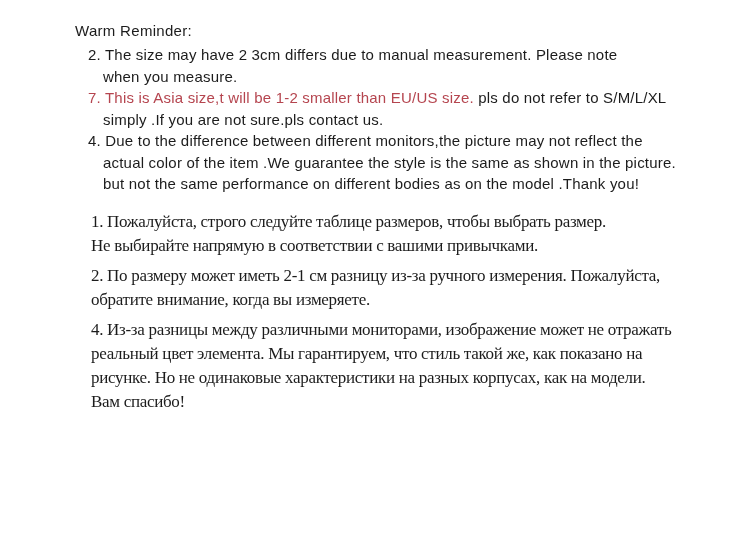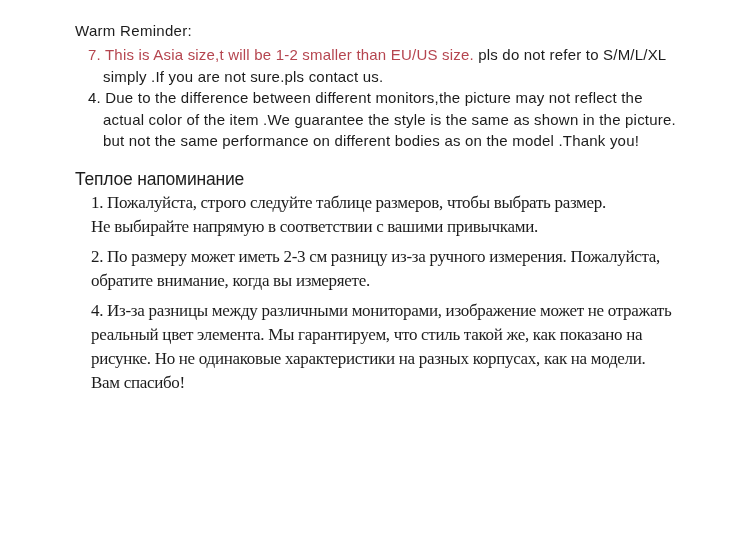--- a/index.html
+++ b/index.html
@@ -50,34 +50,35 @@
   .red-ru { color: var(--red-ru, #b93a42); }
 </style>
 </head>
 <body>
 
 <div class="page">
 
   <section class="en-section">
     <div class="en-title">Warm Reminder:</div>
     <div class="en-items" id="en-items">
+        <div class="en-item"><span>2. The size may have 2 3cm differs due to manual measurement. Please note
+when you measure.</span></div>
         <div class="en-item"><span class="red-en">7. This is Asia size,t will be 1-2 smaller than EU/US size.</span><span> pls do not refer to S/M/L/XL
 simply .If you are not sure.pls contact us.</span></div>
         <div class="en-item"><span>4. Due to the difference between different monitors,the picture may not reflect the
 actual color of the item .We guarantee the style is the same as shown in the picture.
 but not the same performance on different bodies as on the model .Thank you!</span></div>
       </div>
   </section>
 
   <section class="ru-section">
-    <div class="ru-title">Теплое напоминание</div>
     <div class="ru-items" id="ru-items">
         <div class="ru-item"><span>1. Пожалуйста, строго следуйте таблице размеров, чтобы выбрать размер.
 Не выбирайте напрямую в соответствии с вашими привычками.</span></div>
-        <div class="ru-item"><span>2. По размеру может иметь 2-3 см разницу из-за ручного измерения. Пожалуйста,
+        <div class="ru-item"><span>2. По размеру может иметь 2-1 см разницу из-за ручного измерения. Пожалуйста,
 обратите внимание, когда вы измеряете.</span></div>
         <div class="ru-item"><span>4. Из-за разницы между различными мониторами, изображение может не отражать
 реальный цвет элемента. Мы гарантируем, что стиль такой же, как показано на
 рисунке. Но не одинаковые характеристики на разных корпусах, как на модели.
 Вам спасибо!</span></div>
       </div>
   </section>
 
 </div>
 

